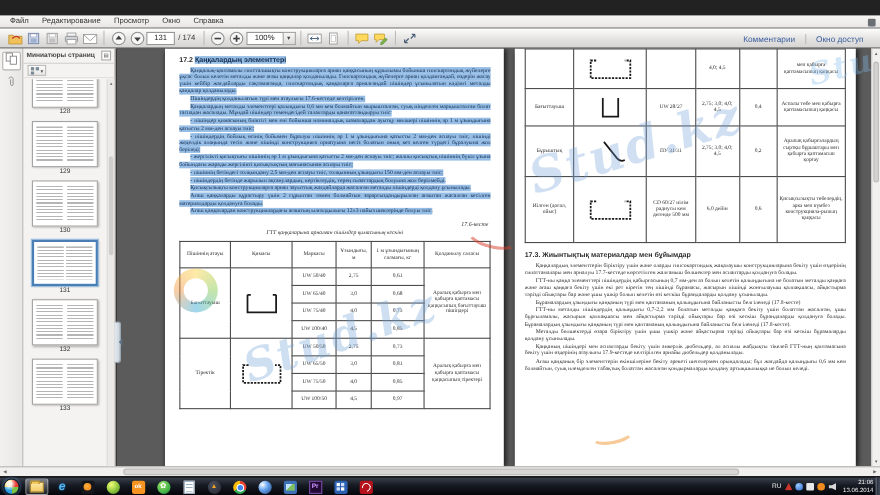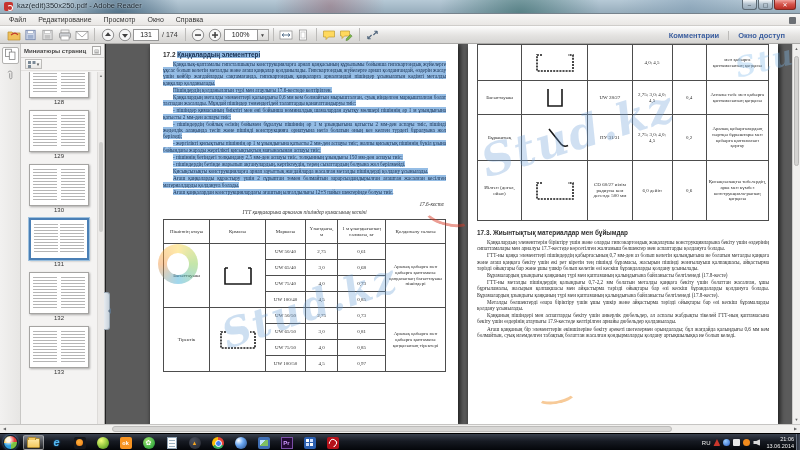--- a/index.html
+++ b/index.html
@@ -34,21 +34,21 @@
   .toolbar{position:absolute;left:0;top:26px;width:800px;height:18px;background:linear-gradient(#fdfdfd,#e4e3e1 55%,#d6d5d3);border-bottom:1px solid #a9a8a6;display:flex;align-items:center;padding-left:5px}
   .tbtn{width:17px;height:15px;display:flex;align-items:center;justify-content:center;border-radius:2px}
   .tbtn svg{display:block}
   .sep{width:1px;height:13px;background:#bcbbb9;margin:0 4px}
   .pgbox,.zoombox{height:12px;background:#fff;border:1px solid #979797;font-size:7px;line-height:10px;text-align:center;color:#222}
   .pgbox{width:26px}
   .zoombox{width:34px}
   .caretbtn{width:11px;height:12px;border:1px solid #a7a6a4;border-left:none;background:linear-gradient(#f6f6f6,#dcdbd9);font-size:5px;color:#444;display:flex;align-items:center;justify-content:center}
   .pg-total{font-size:7px;color:#333;margin:0 3px}
   .tb-right{position:absolute;right:6px;top:0;height:18px;display:flex;align-items:center}
-  .tb-label{font-size:7.5px;font-weight:bold;color:#3a5d9e;padding:0 9px}
+  .tb-label{font-size:7.5px;font-weight:normal;color:#3a5d9e;padding:0 9px}
   .tb-label.share{border-left:1px solid #bcbbb9}
 
   
   .workarea{position:absolute;left:0;top:44px;width:800px;height:380px}
 
   .navstrip{position:absolute;left:0;top:0;width:21px;height:100%;background:linear-gradient(90deg,#f2f1f0,#e7e6e4);border-right:1px solid #c8c7c5}
   .nav-ico{width:17px;height:17px;margin:3px auto 4px;display:flex;align-items:center;justify-content:center;border-radius:2px}
   .nav-ico.active{background:#fff;border:1px solid #b3b2b0}
 
   .thumbpanel{position:absolute;left:21px;top:0;width:84px;height:100%;background:#f4f3f2;border-right:1px solid #a9a8a6}
@@ -157,29 +157,20 @@
   .ti4{background:#f08a1d;border-radius:50%}
   .ti5{background:#d8d8d8;clip-path:polygon(0 30%,40% 30%,100% 0,100% 100%,40% 70%,0 70%)}
   .tray-clock{text-align:right;color:#f2f2f2;font-size:5.5px;line-height:6.5px;padding-left:3px}
   .show-desktop{position:absolute;right:0;top:0;width:4px;height:17px;border-left:1px solid #6a7382;background:linear-gradient(90deg,#2a303b,#454d5c)}
 </style>
 </head>
 <body>
 
 <div class="screen">
 
-  <div class="titlebar">
-    <span class="app-ico"></span>
-    <span class="win-title">kaz(edit)350x250.pdf - Adobe Reader</span>
-    <div class="winbtns">
-      <span class="wb">–</span>
-      <span class="wb">▢</span>
-      <span class="wb close">✕</span>
-    </div>
-  </div>
 
   <div class="menubar">
     <span class="menu-item">Файл</span>
     <span class="menu-item">Редактирование</span>
     <span class="menu-item">Просмотр</span>
     <span class="menu-item">Окно</span>
     <span class="menu-item">Справка</span>
     <span class="menubar-corner"></span>
   </div>
 

